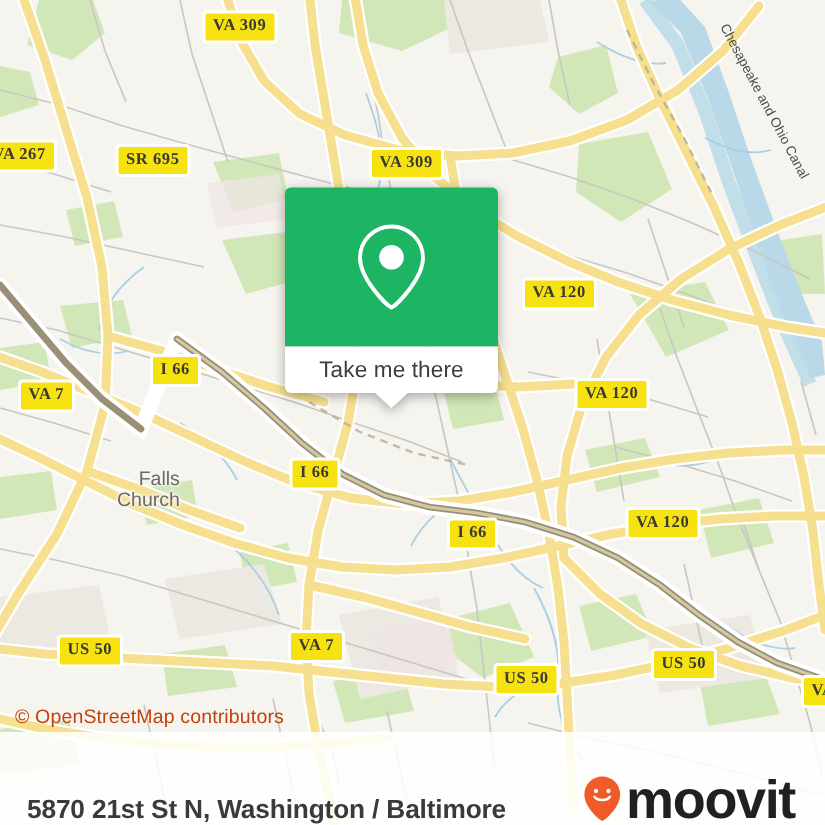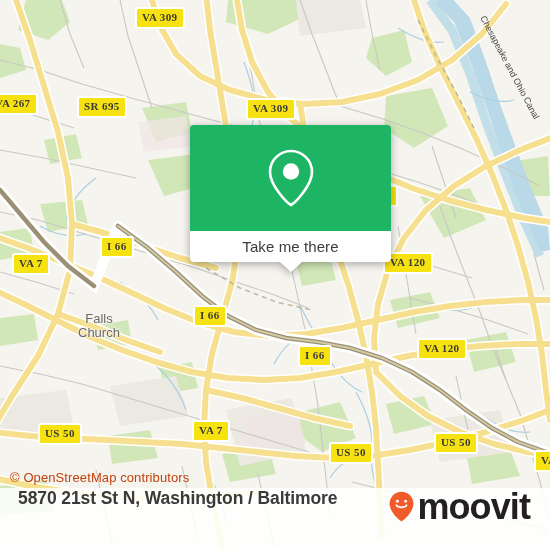--- a/index.html
+++ b/index.html
@@ -49,21 +49,21 @@
     color:#4a4a46;
     font-size:9px;
     white-space:nowrap;
     transform-origin:0 0;
   }
 
   
   .callout{
     position:absolute;
     left:190px;top:125px;
-    width:201px;
+    width:142px;
     border-radius:4px;
     overflow:visible;
     filter:drop-shadow(0 2px 4px rgba(0,0,0,.33));
   }
   .callout-green{
     background:#1db563;
     height:106px;
     border-radius:4px 4px 0 0;
     display:flex;align-items:center;justify-content:center;
   }
@@ -97,21 +97,21 @@
     font-size:13px;
     letter-spacing:.1px;
   }
 
   
   .footer{
     position:absolute;
     left:0;right:0;bottom:0;
     height:62px;
     background:rgba(255,255,255,.86);
-    display:flex;align-items:flex-start;
+    display:flex;align-items:flex-end;
     box-sizing:border-box;
     padding:0 12px 0 18px;
     gap:28px;
   }
   .footer-address{
     color:#3a3a3a;
     font-size:17.5px;
     font-weight:bold;
     letter-spacing:-.1px;
     flex:1 1 auto;
@@ -318,21 +318,21 @@
         <div class="shield" style="left: 298px; top: 345px;">I 66</div>
         <div class="shield" style="left: 417px; top: 338px;">VA 120</div>
         <div class="shield" style="left: 38px; top: 423px;">US 50</div>
         <div class="shield" style="left: 192px; top: 420px;">VA 7</div>
         <div class="shield" style="left: 329px; top: 442px;">US 50</div>
         <div class="shield" style="left: 434px; top: 432px;">US 50</div>
         <div class="shield" style="left: 534px; top: 450px;">VA</div>
       </div>
 
     <div id="places">
-        <div class="place" style="left: 78px; top: 312px;">Falls
+        <div class="place" style="left: 78px; top: 312px; text-align: right;">Falls
 Church</div>
       </div>
 
     <div id="waters">
         <div class="waterlabel" style="left: 487px; top: 14px; transform: rotate(62deg);">Chesapeake and Ohio Canal</div>
       </div>
   </div>
 
   <div class="callout">
     <div class="callout-green">

